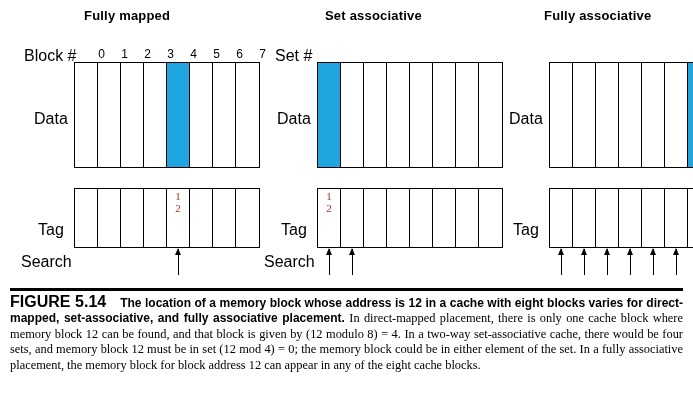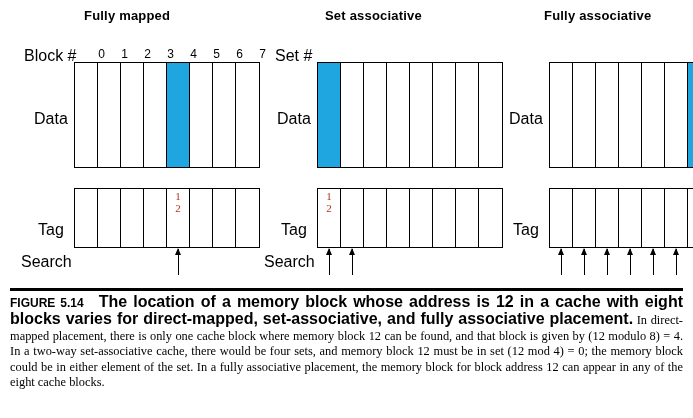--- a/index.html
+++ b/index.html
@@ -113,22 +113,22 @@
     position: absolute;
     left: 10px;
     top: 294px;
     width: 673px;
     font-family: "Liberation Serif", serif;
     font-size: 12.4px;
     line-height: 15.4px;
     text-align: justify;
     color: #000;
   }
-  .caption b { font-family: "Liberation Sans", sans-serif; font-size: 16px; font-weight: bold; }
-  .caption .figlabel { font-family: "Liberation Sans", sans-serif; font-weight: bold; font-size: 12px; }
+  .caption b { font-family: "Liberation Sans", sans-serif; font-size: 12px; font-weight: bold; }
+  .caption .figlabel { font-family: "Liberation Sans", sans-serif; font-weight: bold; font-size: 16px; }
 </style>
 </head>
 <body>
 
 <div class="canvas">
 
   <div class="diagram-title" id="title-direct">Fully mapped</div>
   <div class="diagram-title" id="title-set">Set associative</div>
   <div class="diagram-title" id="title-fully">Fully associative</div>
 

